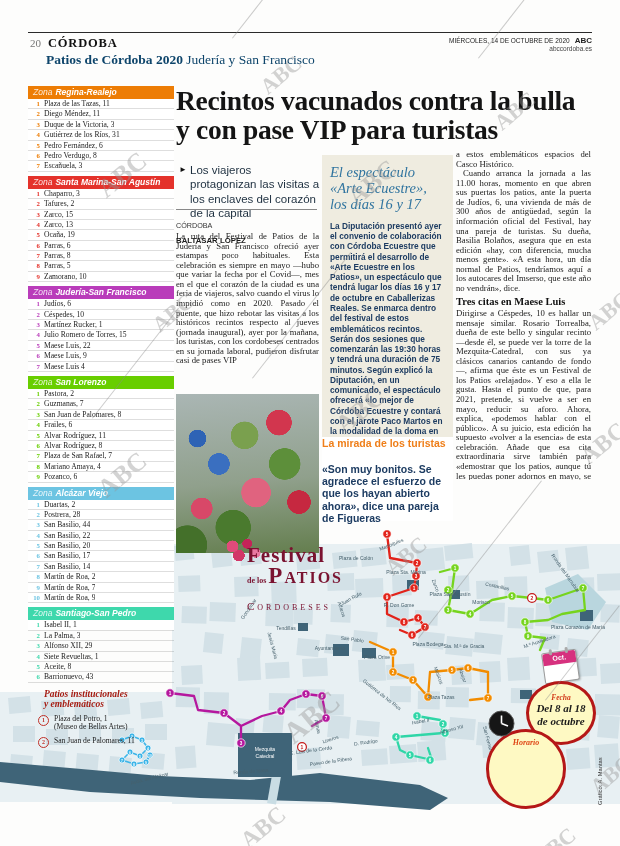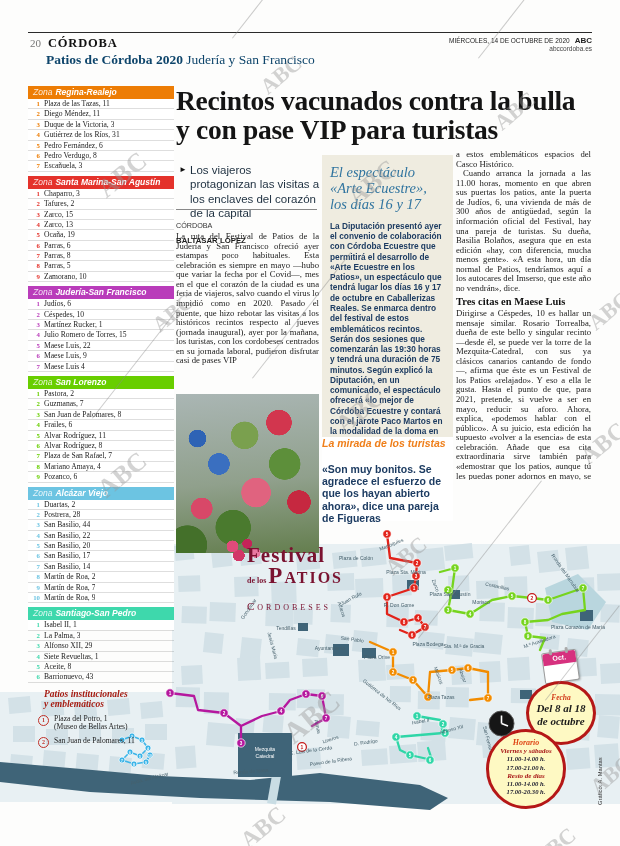--- a/index.html
+++ b/index.html
@@ -33,21 +33,21 @@
   #rightcol .p2{text-indent:7px;}
   #rightcol h3{margin:3px 0 1px 0;font-size:10.5px;font-weight:bold;color:#111;}
   
   #infobox{left:322px;top:155px;width:131px;height:282px;background:#efece0;padding:9px 8px;
            box-sizing:border-box;overflow:hidden;}
   #infobox .t{font-style:italic;font-size:14.5px;line-height:1.12;color:#30749f;margin-bottom:8px;}
   #infobox .b{font-family:"Liberation Sans",sans-serif;font-weight:bold;font-size:8.3px;
               line-height:1.24;color:#1d3c62;}
   
   #quote{left:322px;top:437px;width:131px;height:84px;background:#fff;z-index:2;}
-  #quote .qh{font-family:"Liberation Sans",sans-serif;font-weight:bold;font-size:10.5px;color:#ef7f1a;font-style:italic;}
+  #quote .qh{font-family:"Liberation Sans",sans-serif;font-weight:bold;font-size:10.5px;color:#ef7f1a;}
   #quote .qt{font-family:"Liberation Sans",sans-serif;font-weight:bold;font-size:10.5px;
              line-height:1.16;color:#1d3c62;margin-top:14px;}
   
   #photo{left:176px;top:394px;width:143px;height:159px;z-index:2;
     background:
       radial-gradient(circle 9px at 15% 28%, #2e63b5 97%, transparent),
       radial-gradient(circle 11px at 30% 44%, #3a6fc0 97%, transparent),
       radial-gradient(circle 13px at 72% 18%, #d2364e 97%, transparent),
       radial-gradient(circle 15px at 56% 62%, #e0637f 97%, transparent),
       radial-gradient(circle 12px at 86% 68%, #c62840 97%, transparent),
@@ -689,28 +689,20 @@
   <div class="l1">Del 8 al 18</div>
   <div class="l2">de octubre</div>
 </div>
 <svg class="abs" id="clock" viewBox="0 0 27 27">
   <circle cx="13.5" cy="13.5" r="12.5" fill="#161616" stroke="#555" stroke-width="1"></circle>
   <line x1="13.5" y1="13.5" x2="13.5" y2="5.5" stroke="#fff" stroke-width="1.6"></line>
   <line x1="13.5" y1="13.5" x2="20" y2="16" stroke="#fff" stroke-width="1.6"></line>
 </svg>
 <div class="redcircle" id="horario">
   <div class="lab">Horario</div>
-  <div id="horario-rows">
-      <div class="hdr">Viernes y sábados</div>
-      <div class="tm">11.00-14.00 h.</div>
-      <div class="tm">17.00-21.00 h.</div>
-      <div class="hdr">Resto de días</div>
-      <div class="tm">11.00-14.00 h.</div>
-      <div class="tm">17.00-20.30 h.</div>
-    </div>
 </div>
 <div class="abs" id="credit">Gráfico: A. Mantas</div>
 
 <div class="wm" style="left: 95px; top: 160px; font-size: 26px;">ABC</div>
 <div class="wm" style="left: 258px; top: 62px; font-size: 22px;">ABC</div>
 <div class="wm" style="left: 492px; top: 98px; font-size: 22px;">ABC</div>
 <div class="wm" style="left: 345px; top: 168px; font-size: 26px;">ABC</div>
 <div class="wm" style="left: 95px; top: 460px; font-size: 26px;">ABC</div>
 <div class="wm" style="left: 333px; top: 396px; font-size: 26px;">ABC</div>
 <div class="wm" style="left: 586px; top: 298px; font-size: 22px;">ABC</div>

